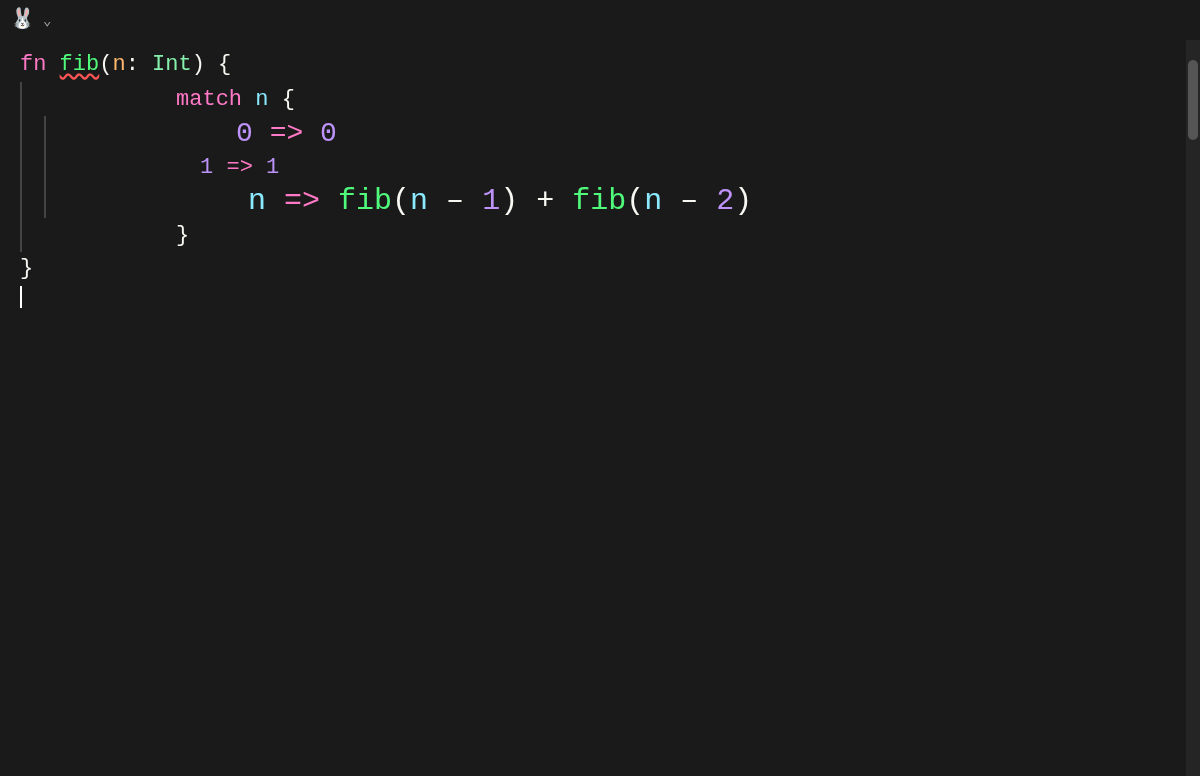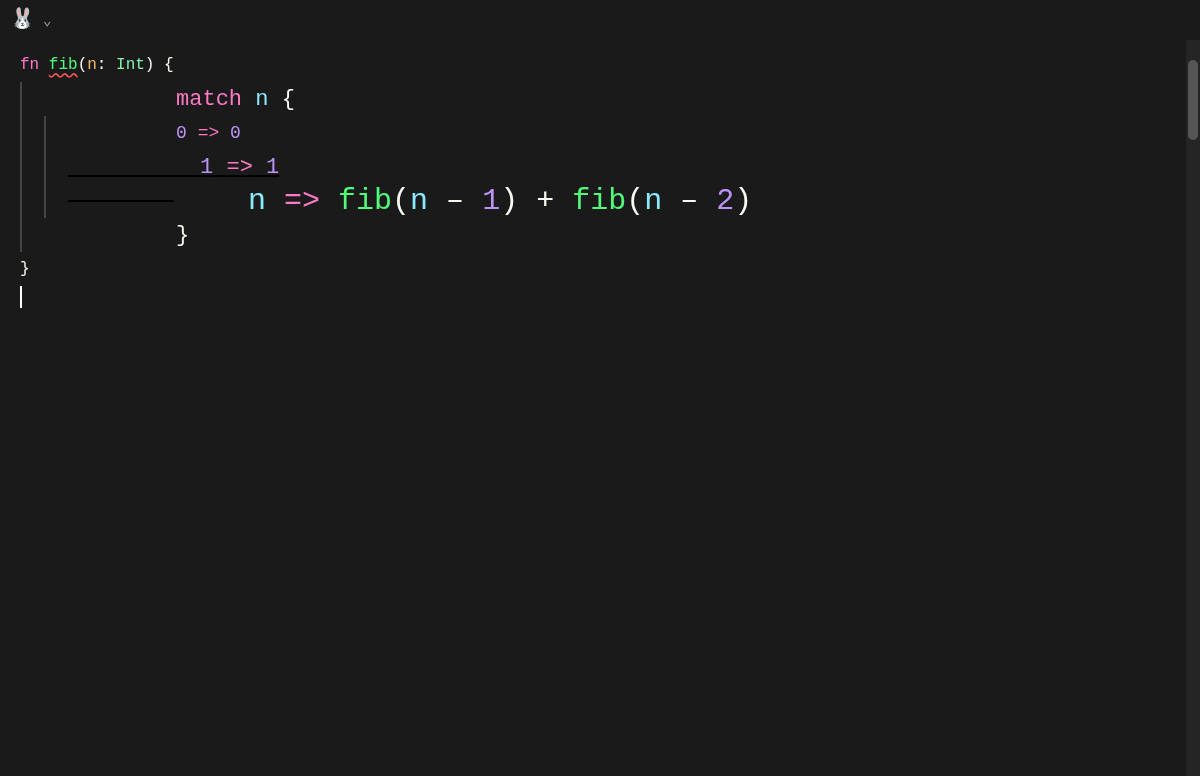--- a/index.html
+++ b/index.html
@@ -57,21 +57,21 @@
       padding: 8px 0;
       padding-left: 20px;
       overflow: auto;
       position: relative;
     }
 
     .code-line {
       display: flex;
       align-items: baseline;
       height: 34px;
-      font-size: 16px;
+      font-size: 22px;
       line-height: 34px;
       white-space: pre;
     }
 
     .code-line-empty {
       height: 34px;
       position: relative;
     }
 
     .cursor {
@@ -149,29 +149,29 @@
       <div style="display:flex; align-items:center; height:34px;">
         <span style="display:inline-block; border-left: 2px solid #444; height:34px; margin-right:22px;"></span>
         <span style="font-size:22px; white-space:pre;">
           <span class="kw-match">match </span><span class="n-var">n </span><span class="brace">{</span>
         </span>
       </div>
 
       <div style="display:flex; align-items:center; height:34px;">
         <span style="display:inline-block; border-left: 2px solid #444; height:34px; margin-right:22px;"></span>
         <span style="display:inline-block; border-left: 2px solid #444; height:34px; margin-right:22px;"></span>
-        <span style="font-size:18px; white-space:pre;">
+        <span style="font-size:28px; white-space:pre;">
           <span class="number">0</span><span class="arrow"> =&gt; </span><span class="number">0</span>
         </span>
       </div>
 
       <div style="display:flex; align-items:center; height:34px;">
         <span style="display:inline-block; border-left: 2px solid #444; height:34px; margin-right:22px;"></span>
         <span style="display:inline-block; border-left: 2px solid #444; height:34px; margin-right:22px;"></span>
-        <span style="font-size:22px; white-space:pre;text-decoration:underline;">
+        <span style="font-size:22px; white-space:pre;">
           <span class="number">1</span><span class="arrow"> =&gt; </span><span class="number">1</span>
         </span>
       </div>
 
       <div style="display:flex; align-items:center; height:34px;">
         <span style="display:inline-block; border-left: 2px solid #444; height:34px; margin-right:22px;"></span>
         <span style="display:inline-block; border-left: 2px solid #444; height:34px; margin-right:22px;"></span>
         <span style="font-size:30px; white-space:pre;">
           <span class="n-var">n</span><span class="arrow"> =&gt; </span><span class="call">fib</span><span class="paren">(</span><span class="n-var">n</span><span class="op"> – </span><span class="number">1</span><span class="paren">)</span><span class="op"> + </span><span class="call">fib</span><span class="paren">(</span><span class="n-var">n</span><span class="op"> – </span><span class="number">2</span><span class="paren">)</span>
         </span>

